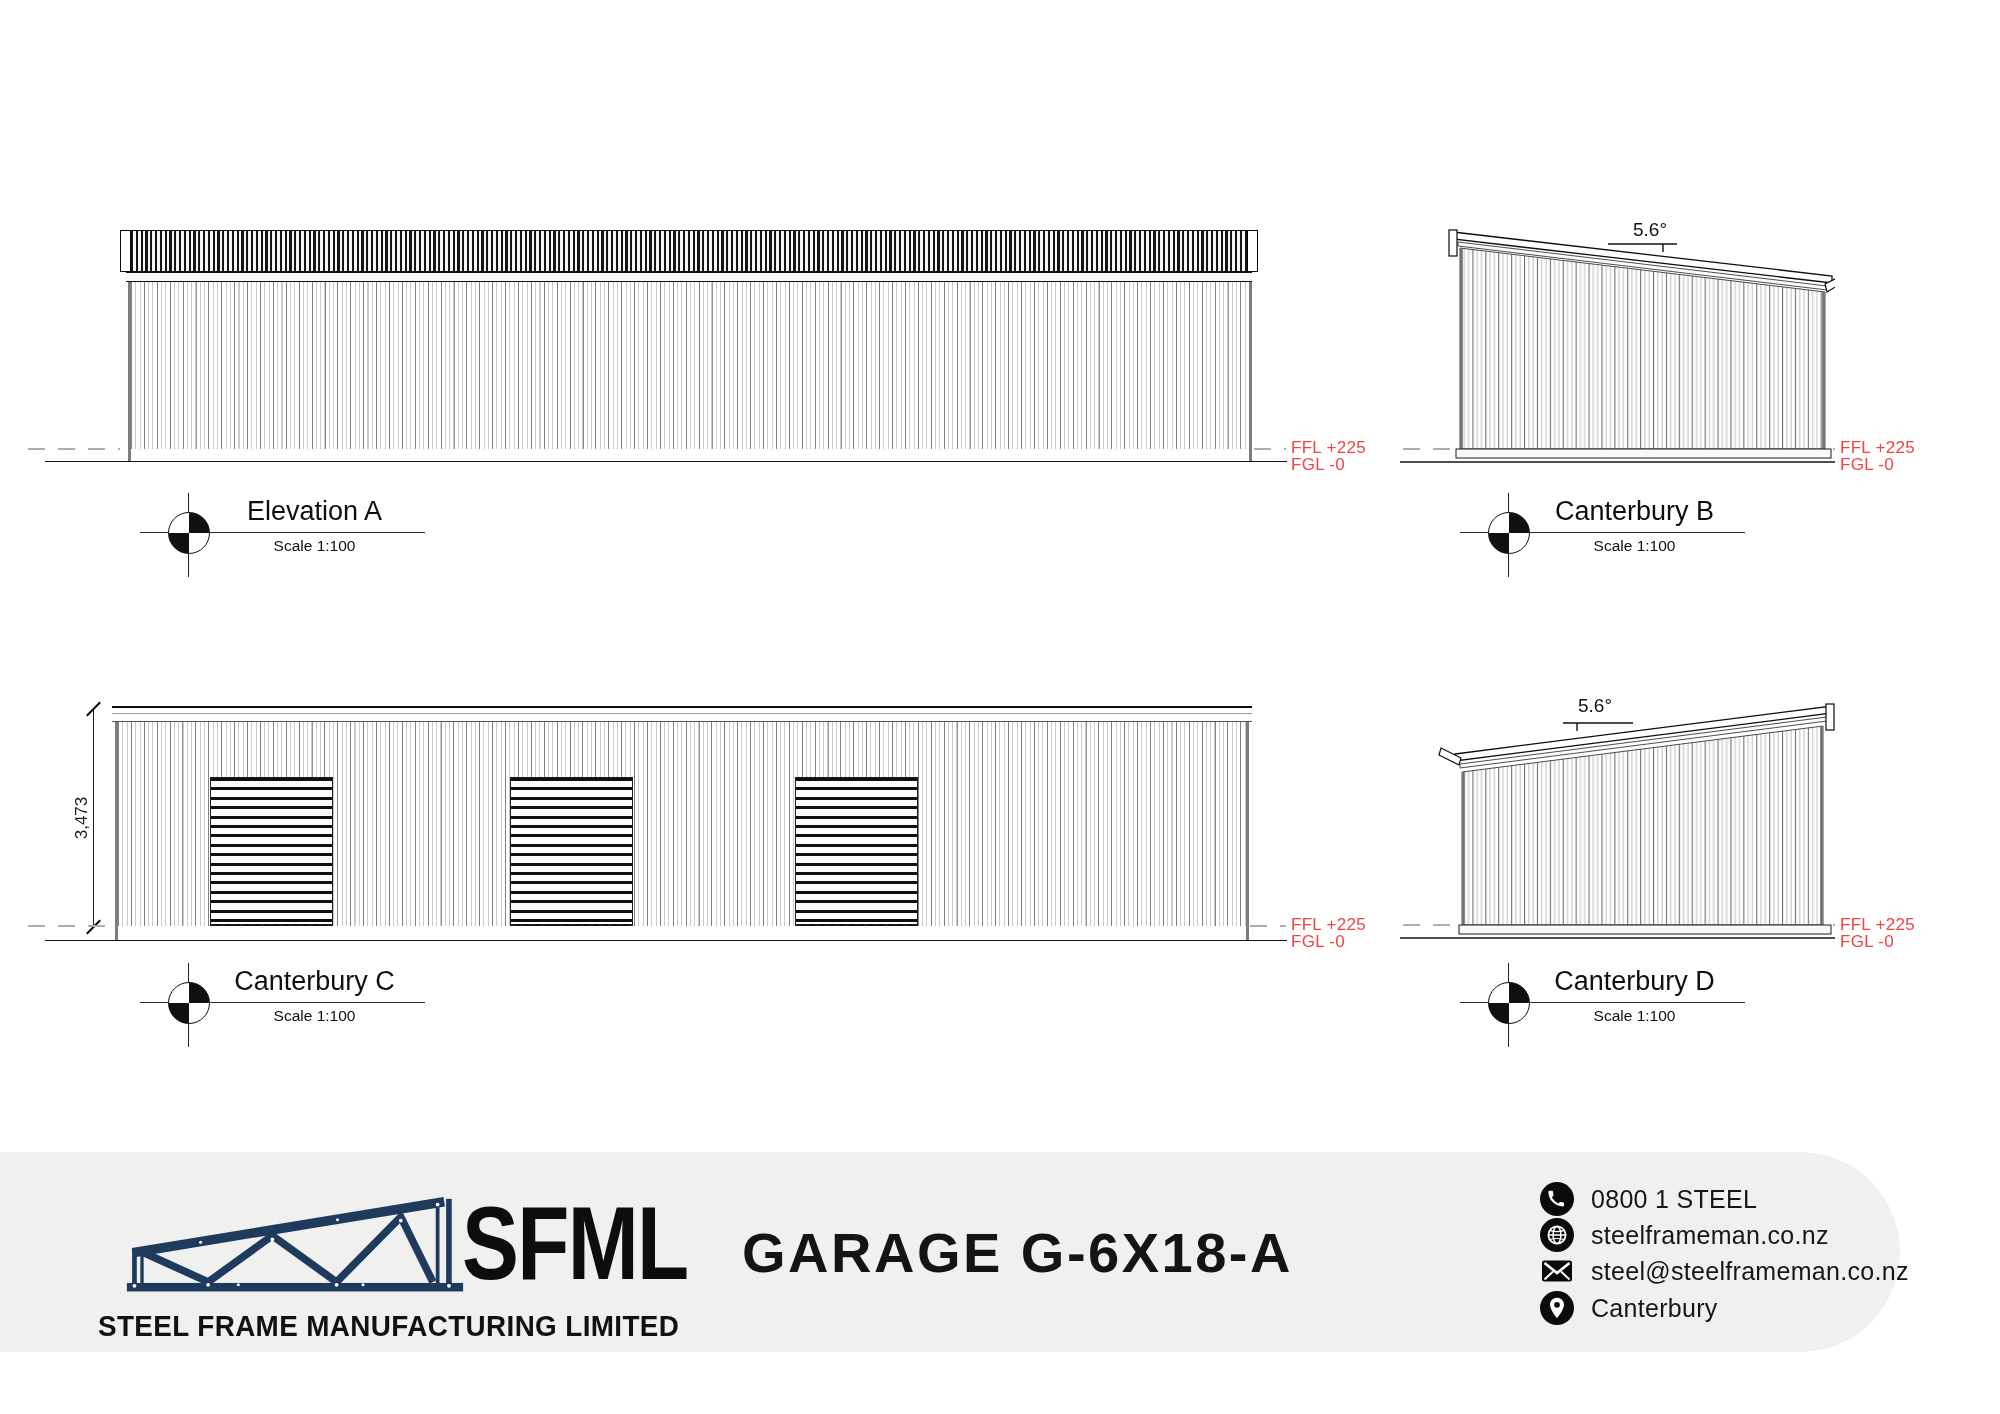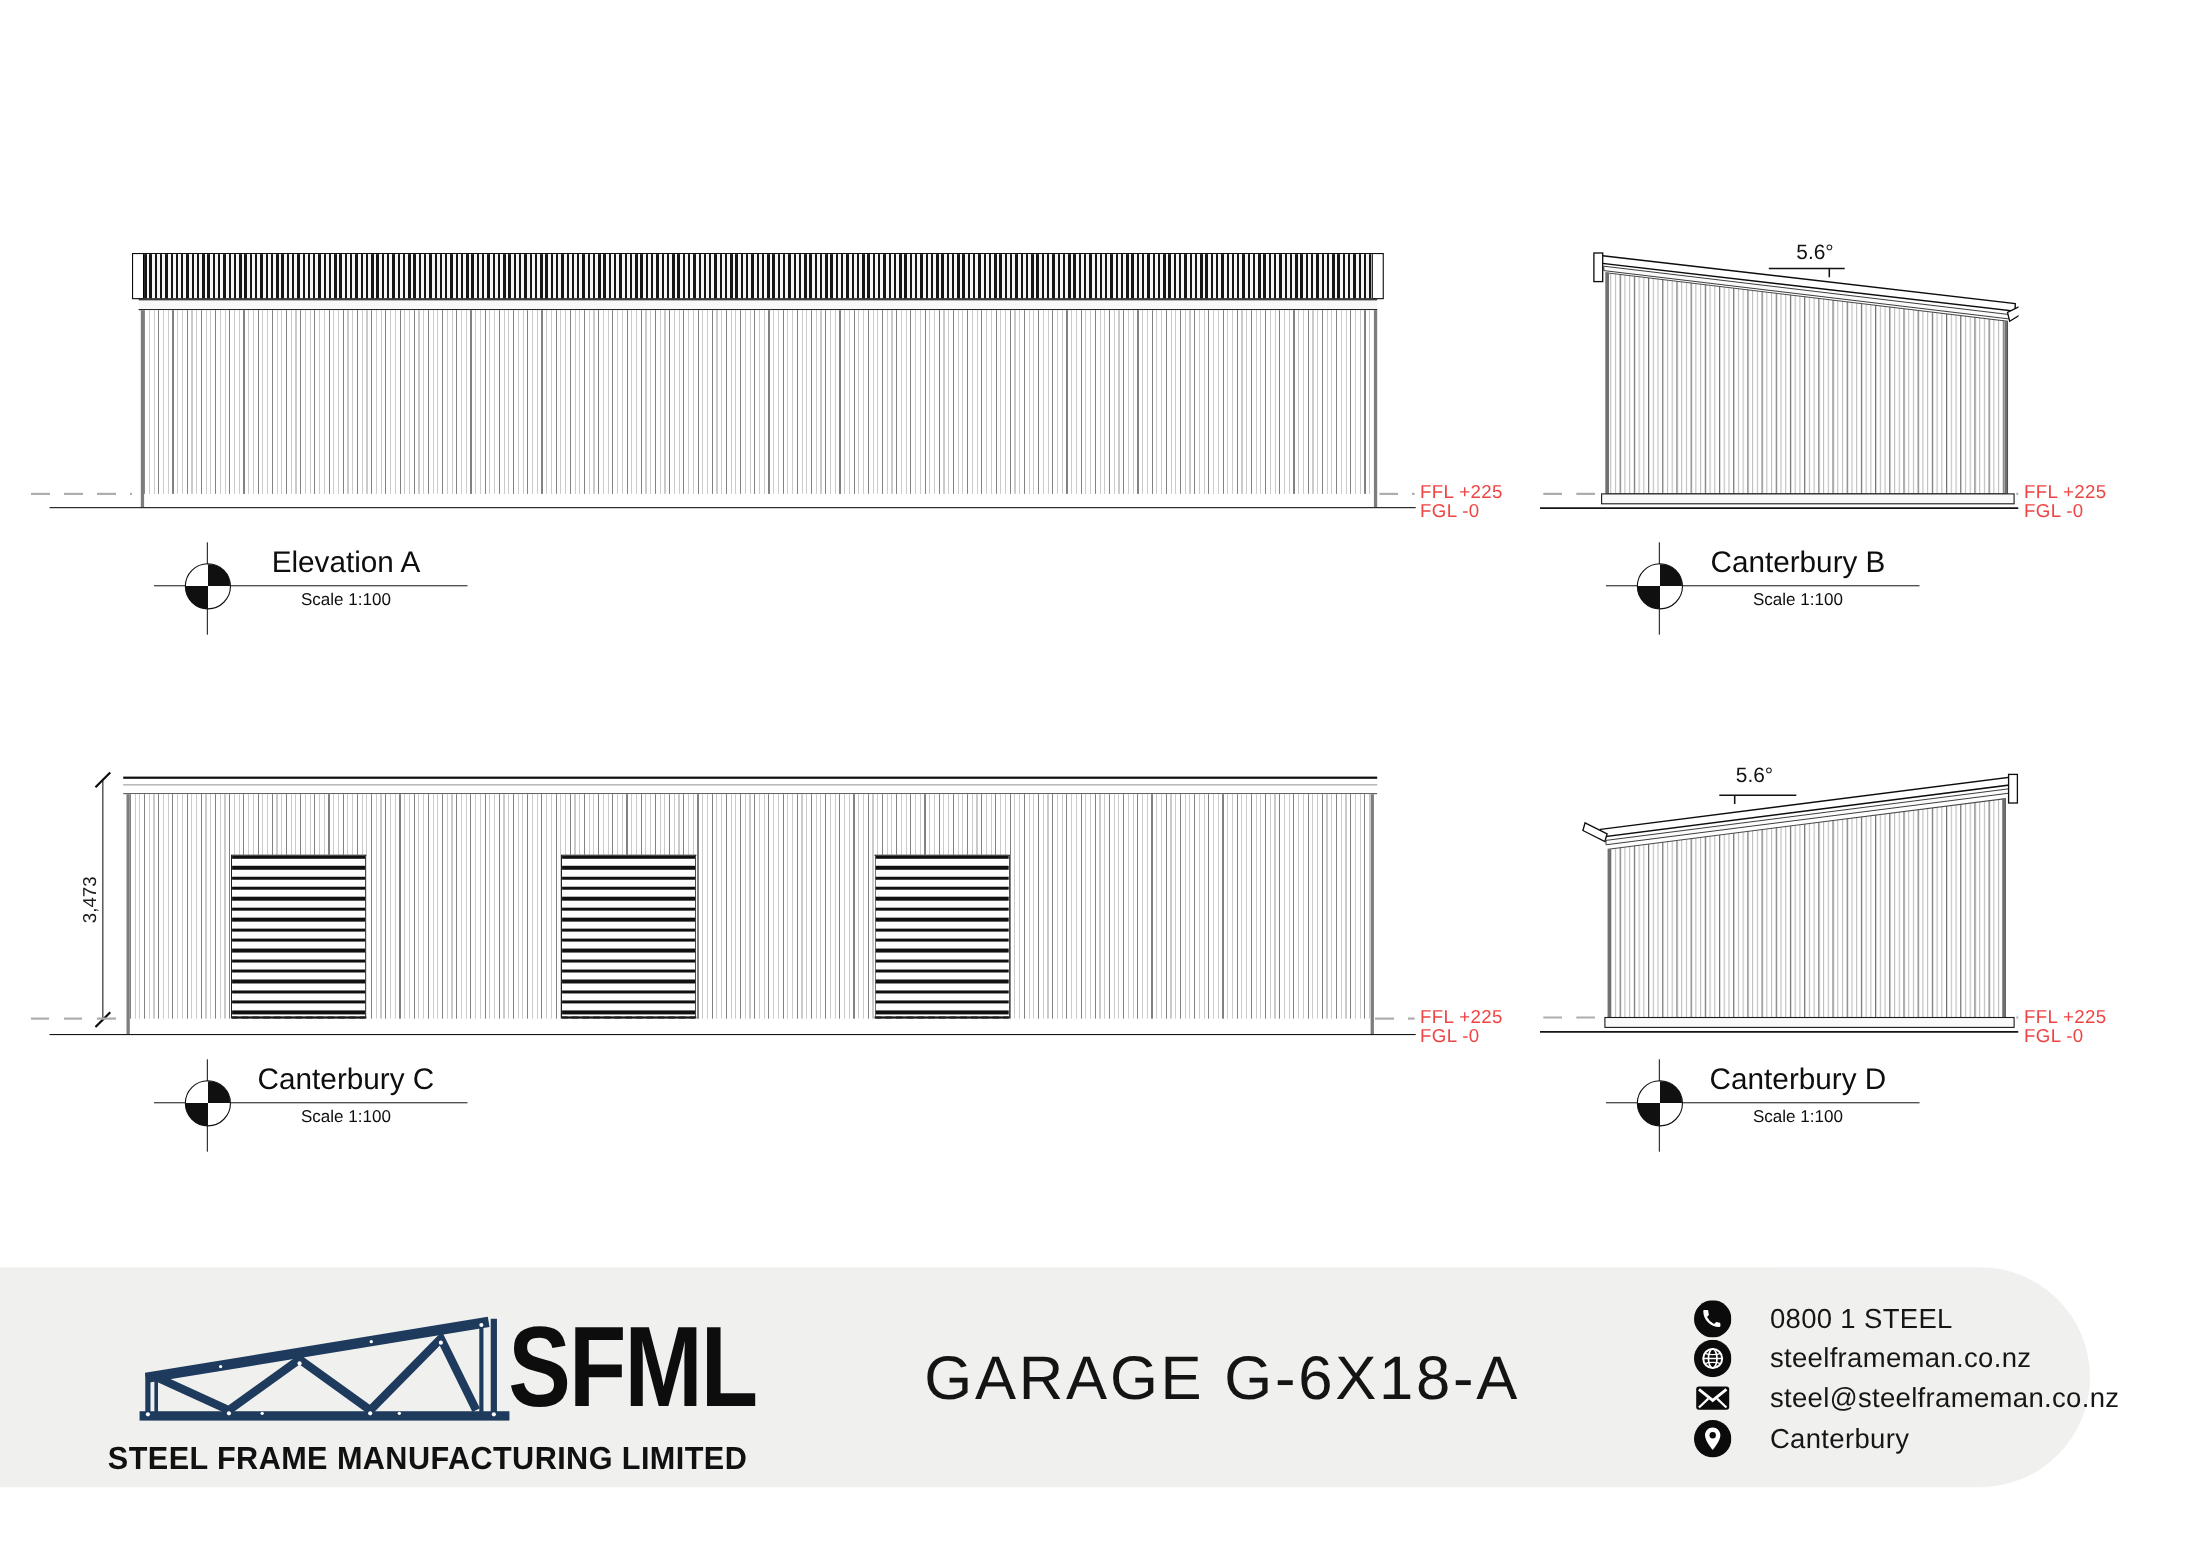--- a/index.html
+++ b/index.html
@@ -49,25 +49,25 @@
   .tick45  { width:19px; height:0; border-top:2px solid #0d0d0d; transform:rotate(-45deg); }
   .dimtext { font-size:17px; color:#1b1b1b; transform:rotate(-90deg); white-space:nowrap; }
 
   
   .footer-panel { left:0; top:1152px; width:1900px; height:200px; background:#f0f0ef;
                   border-radius:0 110px 110px 0; }
   .logo-text { font-size:104px; line-height:104px; font-weight:bold; color:#0d0d0d;
                transform:scaleX(.82); transform-origin:left top; letter-spacing:-2px; }
   .company-name { font-size:29px; font-weight:bold; color:#111; letter-spacing:.4px;
                   transform:scaleX(.96); transform-origin:left top; white-space:nowrap; }
-  .product-title { width:640px; text-align:right; font-size:56px; font-weight:normal;
+  .product-title { width:640px; text-align:left; font-size:56px; font-weight:bold;
                    letter-spacing:2.5px; color:#141414; white-space:nowrap; }
   .tagline { width:640px; text-align:center; font-size:31px; font-weight:bold; font-style:italic;
              color:#2a1a12; white-space:nowrap; }
-  .contact-row { display:flex; align-items:center; gap:35px; height:34px; }
+  .contact-row { display:flex; align-items:center; gap:17px; height:34px; }
   .contact-row .txt { font-size:25px; color:#161616; letter-spacing:.3px; white-space:nowrap; }
 </style>
 </head>
 <body>
 
 <div class="abs" style="left:0;top:0;width:2000px;height:1414px;">
 
   <div>
 
     <div class="abs" style="left:120px;top:230px;width:1138px;height:42px;border:1.5px solid #0b0b0b;background:#fff;">

